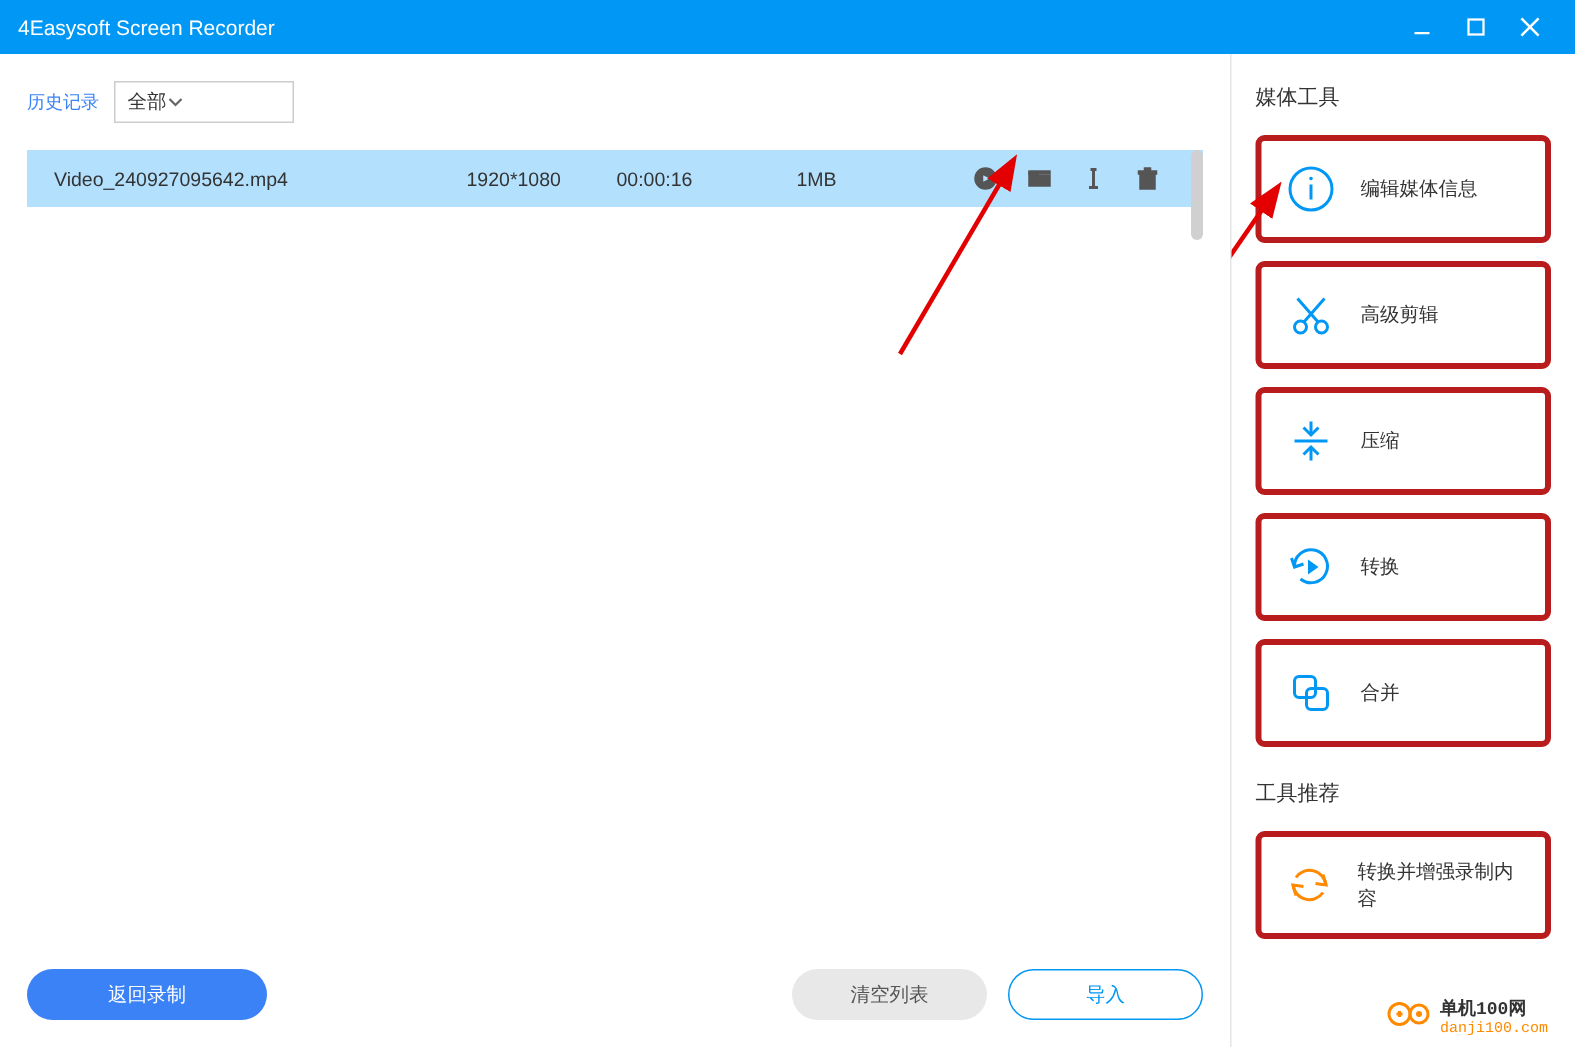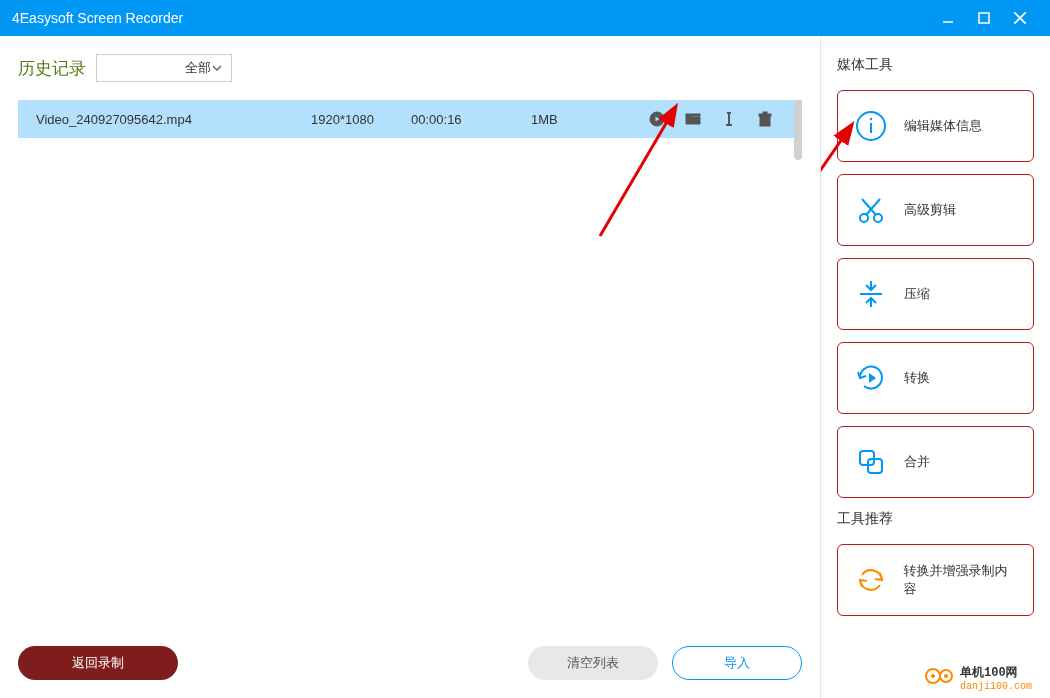--- a/index.html
+++ b/index.html
@@ -13,22 +13,22 @@
     .titlebar-btn svg { stroke: #fff; }
     
     
     .content { flex: 1; display: flex; overflow: hidden; }
     
     
     .left-panel { flex: 1; display: flex; flex-direction: column; padding: 18px; position: relative; }
     
     
     .toolbar { display: flex; align-items: center; gap: 10px; margin-bottom: 18px; }
-    .toolbar-label { font-size: 17px; color: #4d7c0f; }
-    .dropdown { width: 136px; height: 28px; border: 1px solid #ccc; background: #fff; padding: 0 8px; display: flex; align-items: center; justify-content: flex-end; cursor: pointer; font-size: 13px; }
+    .toolbar-label { font-size: 12px; color: #3b82f6; }
+    .dropdown { width: 120px; height: 28px; border: 1px solid #ccc; background: #fff; padding: 0 8px; display: flex; align-items: center; justify-content: flex-start; cursor: pointer; font-size: 13px; }
     .dropdown svg { stroke: #666; }
     .toolbar-spacer { flex: 1; }
     .search-box { width: 180px; height: 28px; border: 1px solid #ccc; border-radius: 4px; display: flex; align-items: center; padding: 0 8px; gap: 6px; }
     .search-box svg { stroke: #999; fill: none; }
     .search-input { border: none; outline: none; flex: 1; font-size: 13px; font-style: italic; color: #999; background: transparent; }
     
     
     .list-container { flex: 1; position: relative; overflow: hidden; }
     .list-scroll { position: absolute; right: 0; top: 0; width: 8px; height: 100%; background: transparent; }
     .list-scroll-thumb { width: 8px; height: 60px; background: #d0d0d0; border-radius: 4px; position: absolute; top: 0; }
@@ -37,29 +37,29 @@
     .col-res { width: 100px; }
     .col-dur { width: 120px; }
     .col-size { width: 100px; }
     .col-actions { display: flex; gap: 18px; margin-left: auto; margin-right: 10px; }
     .row-icon { width: 18px; height: 18px; display: flex; align-items: center; justify-content: center; cursor: pointer; }
     .row-icon svg { fill: #555; stroke: #555; }
     
     
     .bottom-bar { display: flex; align-items: center; gap: 14px; padding-top: 12px; }
     .btn { height: 34px; border-radius: 17px; display: flex; align-items: center; justify-content: center; cursor: pointer; font-size: 13px; }
-    .btn-primary { width: 160px; background: #7f1d1d; color: #fff; border: none; }
+    .btn-primary { width: 160px; background: #3b82f6; color: #fff; border: none; }
     .btn-outline { width: 130px; background: #fff; color: #0197f5; border: 1px solid #0197f5; }
     .btn-gray { width: 130px; background: #e8e8e8; color: #555; border: none; }
     .bottom-spacer { flex: 1; }
     
     
     .right-panel { width: 230px; border-left: 1px solid #e5e5e5; padding: 20px 16px; overflow-y: auto; display: flex; flex-direction: column; gap: 12px; position: relative; }
     .section-title { font-size: 14px; color: #333; margin-bottom: 4px; }
-    .tool-card { border: 1px solid #b91c1c; border-radius: 6px; height: 72px; display: flex; align-items: center; padding: 0 14px; gap: 14px; cursor: pointer; background: #fff; }
+    .tool-card { border: 4px solid #b91c1c; border-radius: 6px; height: 72px; display: flex; align-items: center; padding: 0 14px; gap: 14px; cursor: pointer; background: #fff; }
     .tool-icon { width: 38px; height: 38px; display: flex; align-items: center; justify-content: center; }
     .tool-icon svg { stroke: #0197f5; fill: none; stroke-width: 2; }
     .tool-label { font-size: 13px; color: #333; }
     
     
     .arrow { position: absolute; pointer-events: none; }
     
     
     .watermark { position: absolute; right: 18px; bottom: 6px; display: flex; align-items: center; gap: 6px; font-size: 12px; font-family: Liberation Mono, monospace; }
     .watermark .wlogo svg { stroke: #ff8a00; fill: none; stroke-width: 2; }
@@ -216,21 +216,21 @@
       <div class="tool-card">
         <div class="tool-icon">
           <svg width="34" height="34" viewBox="0 0 34 34">
               <rect x="6" y="6" width="14" height="14" rx="3"></rect>
               <rect x="14" y="14" width="14" height="14" rx="3"></rect>
             </svg>
         </div>
         <div class="tool-label">合并</div>
       </div>
 
-      <div class="section-title" style="">工具推荐</div>
+      <div class="section-title" style="margin-top:10px;">工具推荐</div>
 
       <div class="tool-card">
         <div class="tool-icon">
           <svg width="34" height="34" viewBox="0 0 34 34" style="stroke:#ff8a00;">
               <path d="M 8 12 A 11 11 0 0 1 28 17" fill="none"></path>
               <path d="M 26 22 A 11 11 0 0 1 6 17" fill="none"></path>
               <polyline points="26,10 28,17 21,16"></polyline>
               <polyline points="8,24 6,17 13,18"></polyline>
             </svg>
         </div>

